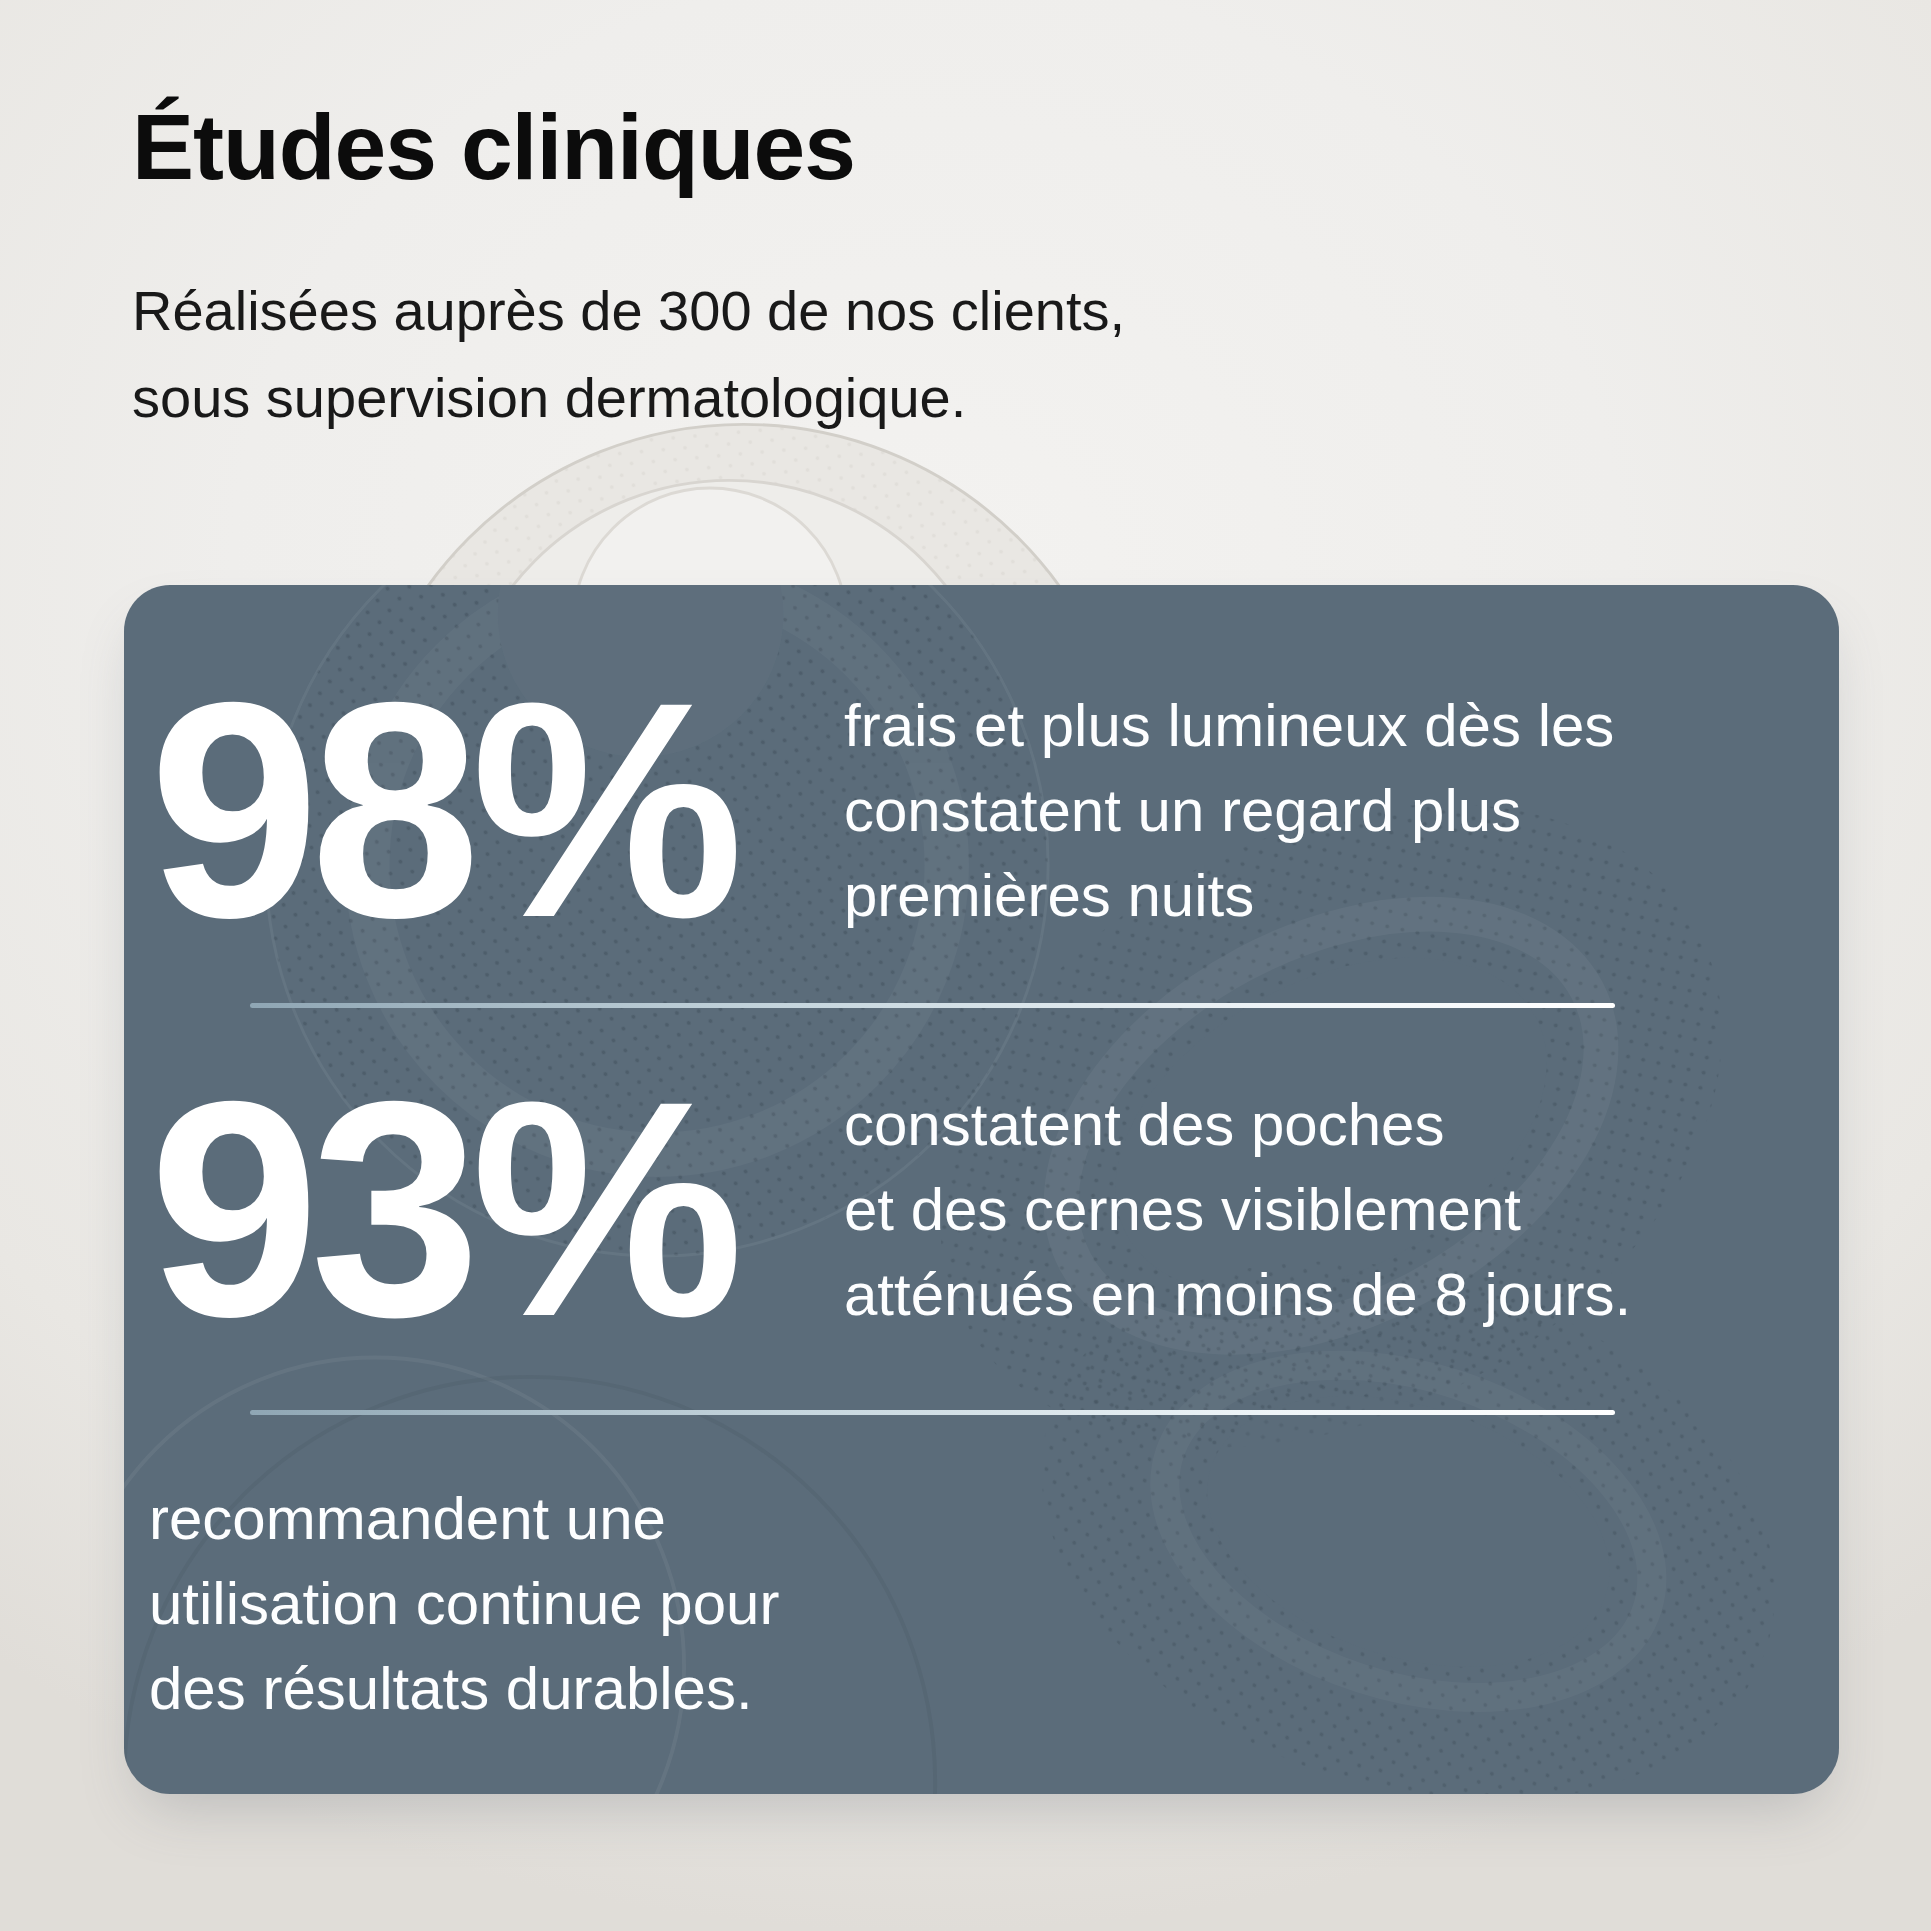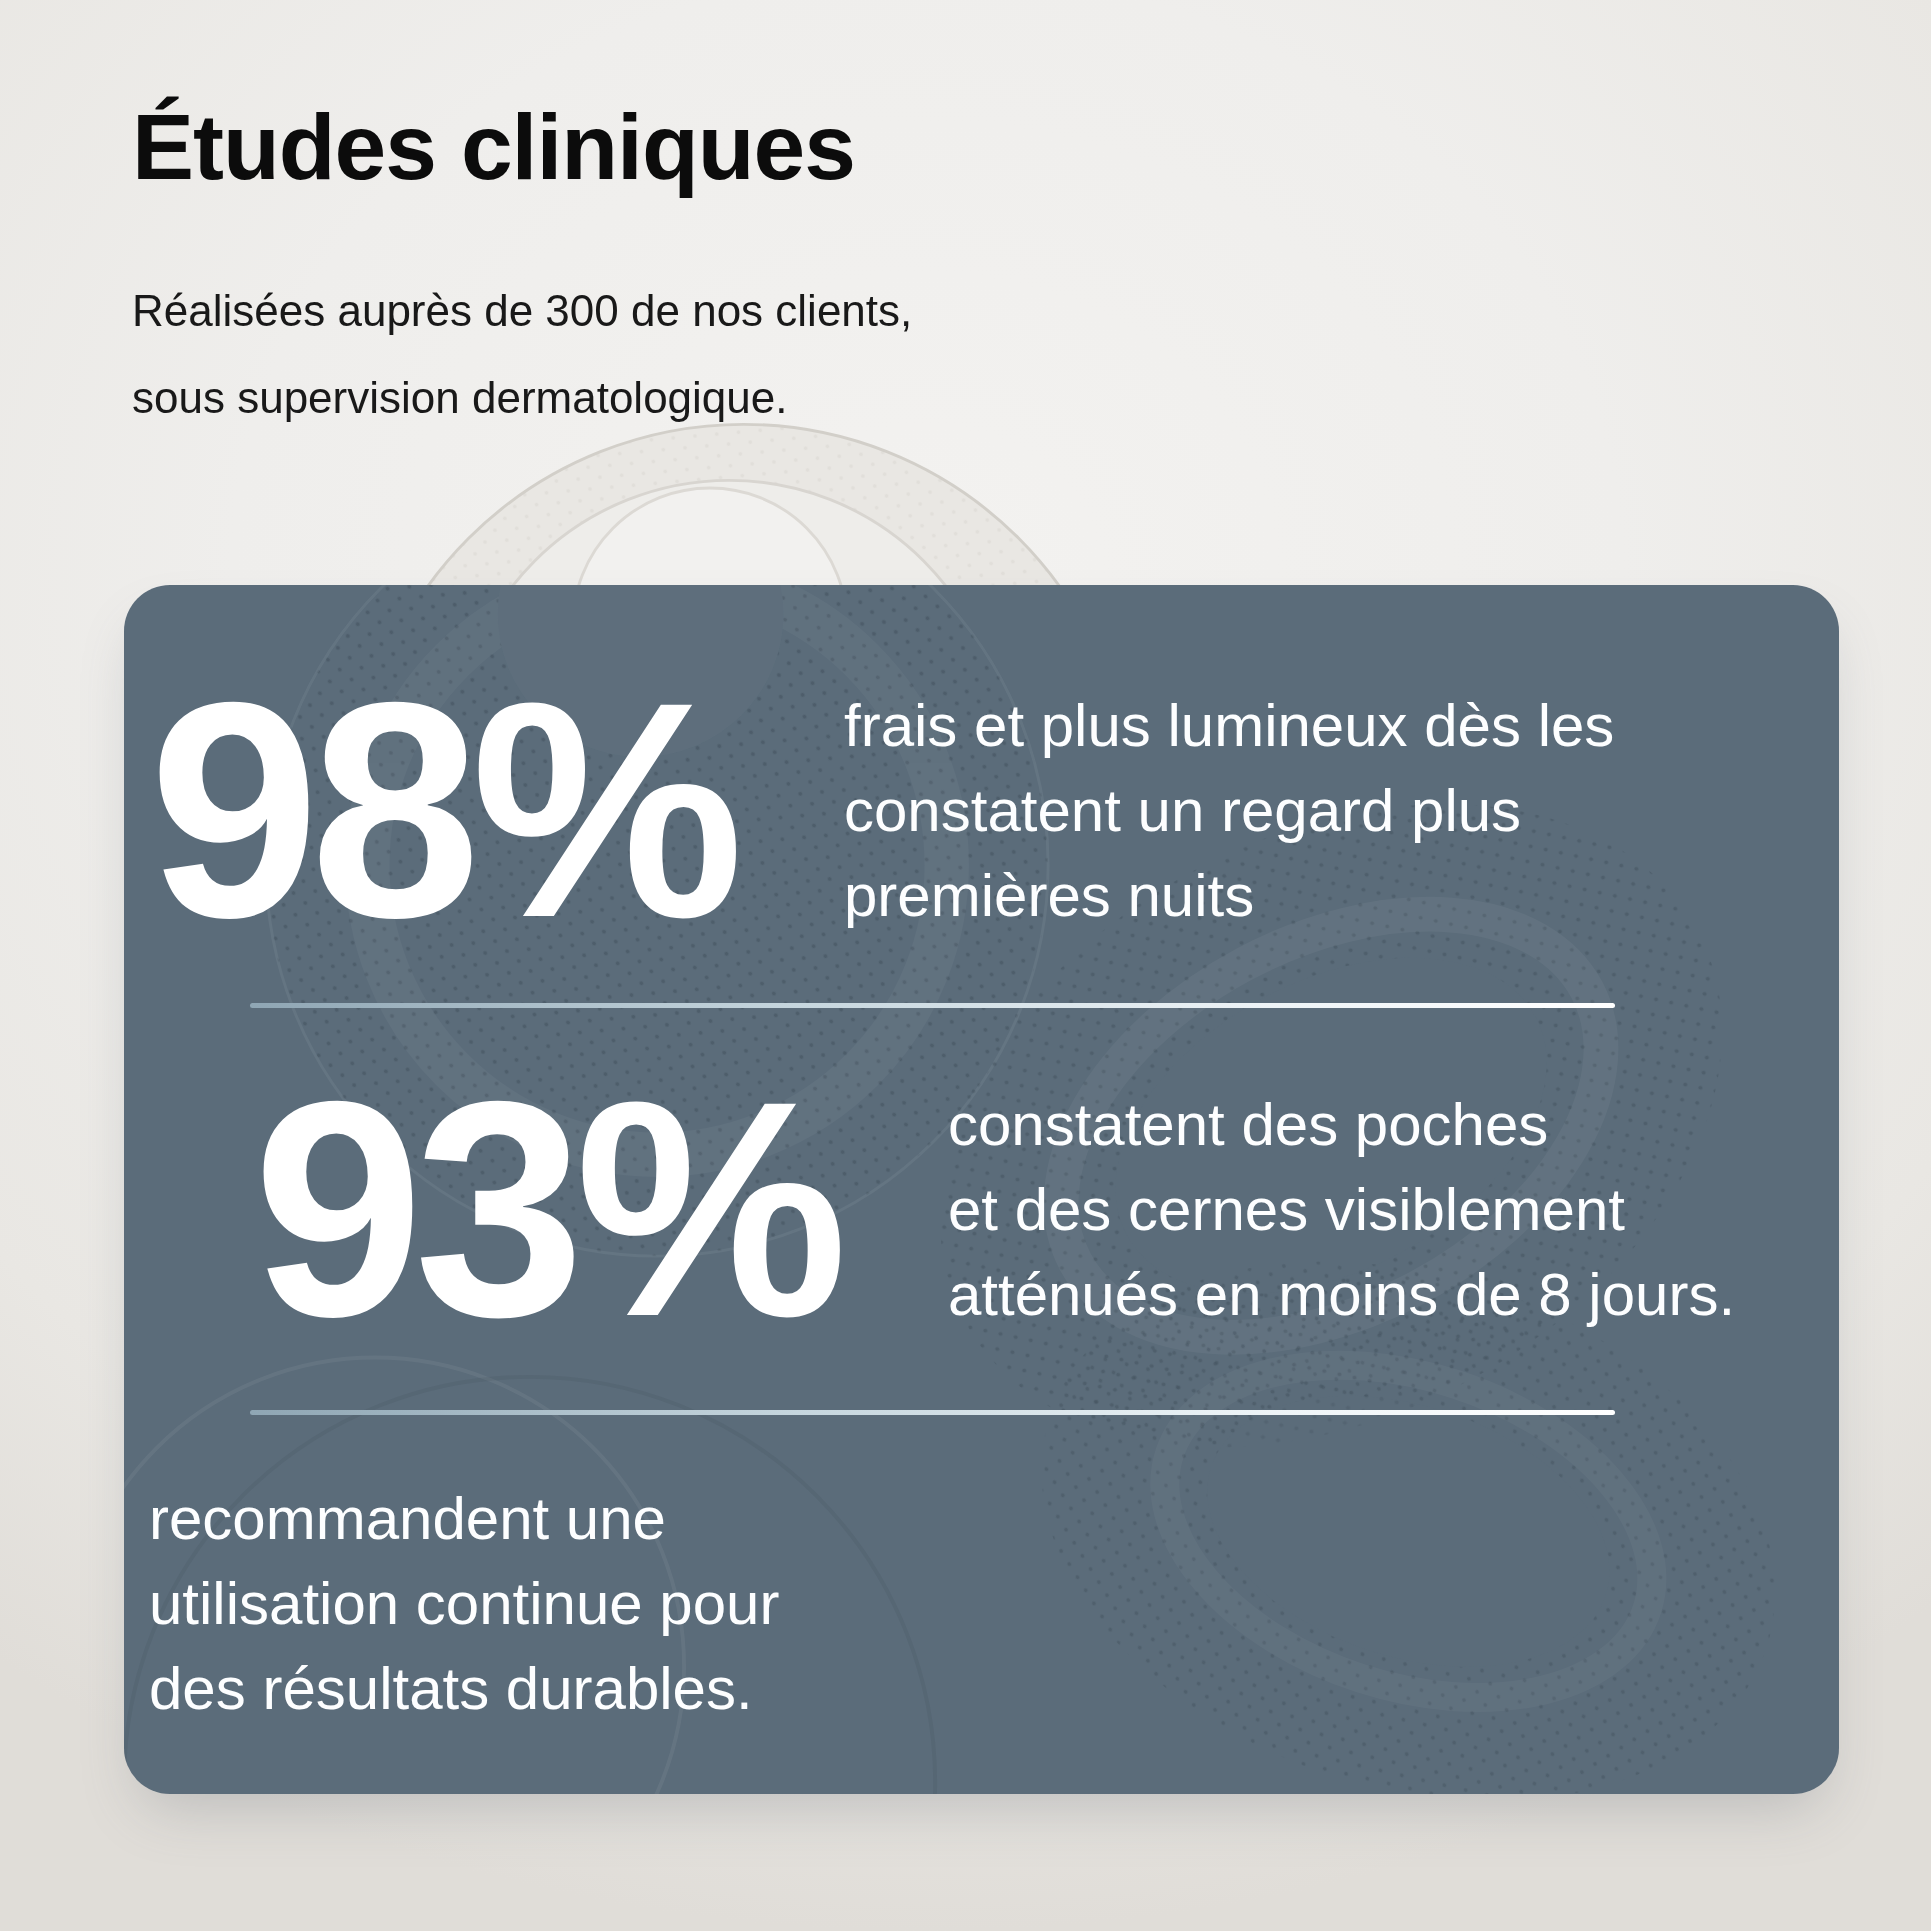--- a/index.html
+++ b/index.html
@@ -15,21 +15,21 @@
   
   .header{position:absolute;left:132px;top:89px;}
   .title{
     margin:0;
     font-size:93px;line-height:116px;
     font-weight:800;letter-spacing:-1px;
     color:#0c0c0c;
   }
   .subtitle{
     margin:62px 1px 0 0;
-    font-size:44px;line-height:87px;
+    font-size:56px;line-height:87px;
     font-weight:400;color:#191919;
   }
   .subtitle span{display:block;white-space:nowrap;}
 
   
   .ghost{
     position:absolute;left:319px;top:398px;width:830px;height:189px;
     overflow:hidden;pointer-events:none;
   }
 
@@ -43,21 +43,21 @@
     box-shadow:0 29px 58px -17.4px rgba(92,102,112,.28);
   }
   .card-decor{position:absolute;inset:0;pointer-events:none;}
 
   .row{
     position:absolute;left:0;width:100%;
     display:flex;align-items:center;
     padding-left:25px;box-sizing:border-box;
   }
   .row1{top:0;height:421px;padding-top:29px;}
-  .row2{top:421px;height:406px;justify-content:center;}
+  .row2{top:421px;height:406px;}
   .row3{top:828px;height:380px;}
 
   .pct{
     width:695px;flex:0 0 695px;
     font-size:307px;line-height:290px;
     font-weight:800;letter-spacing:-9.7px;
     color:#ffffff;
   }
   .desc{
     font-size:60px;line-height:85px;

